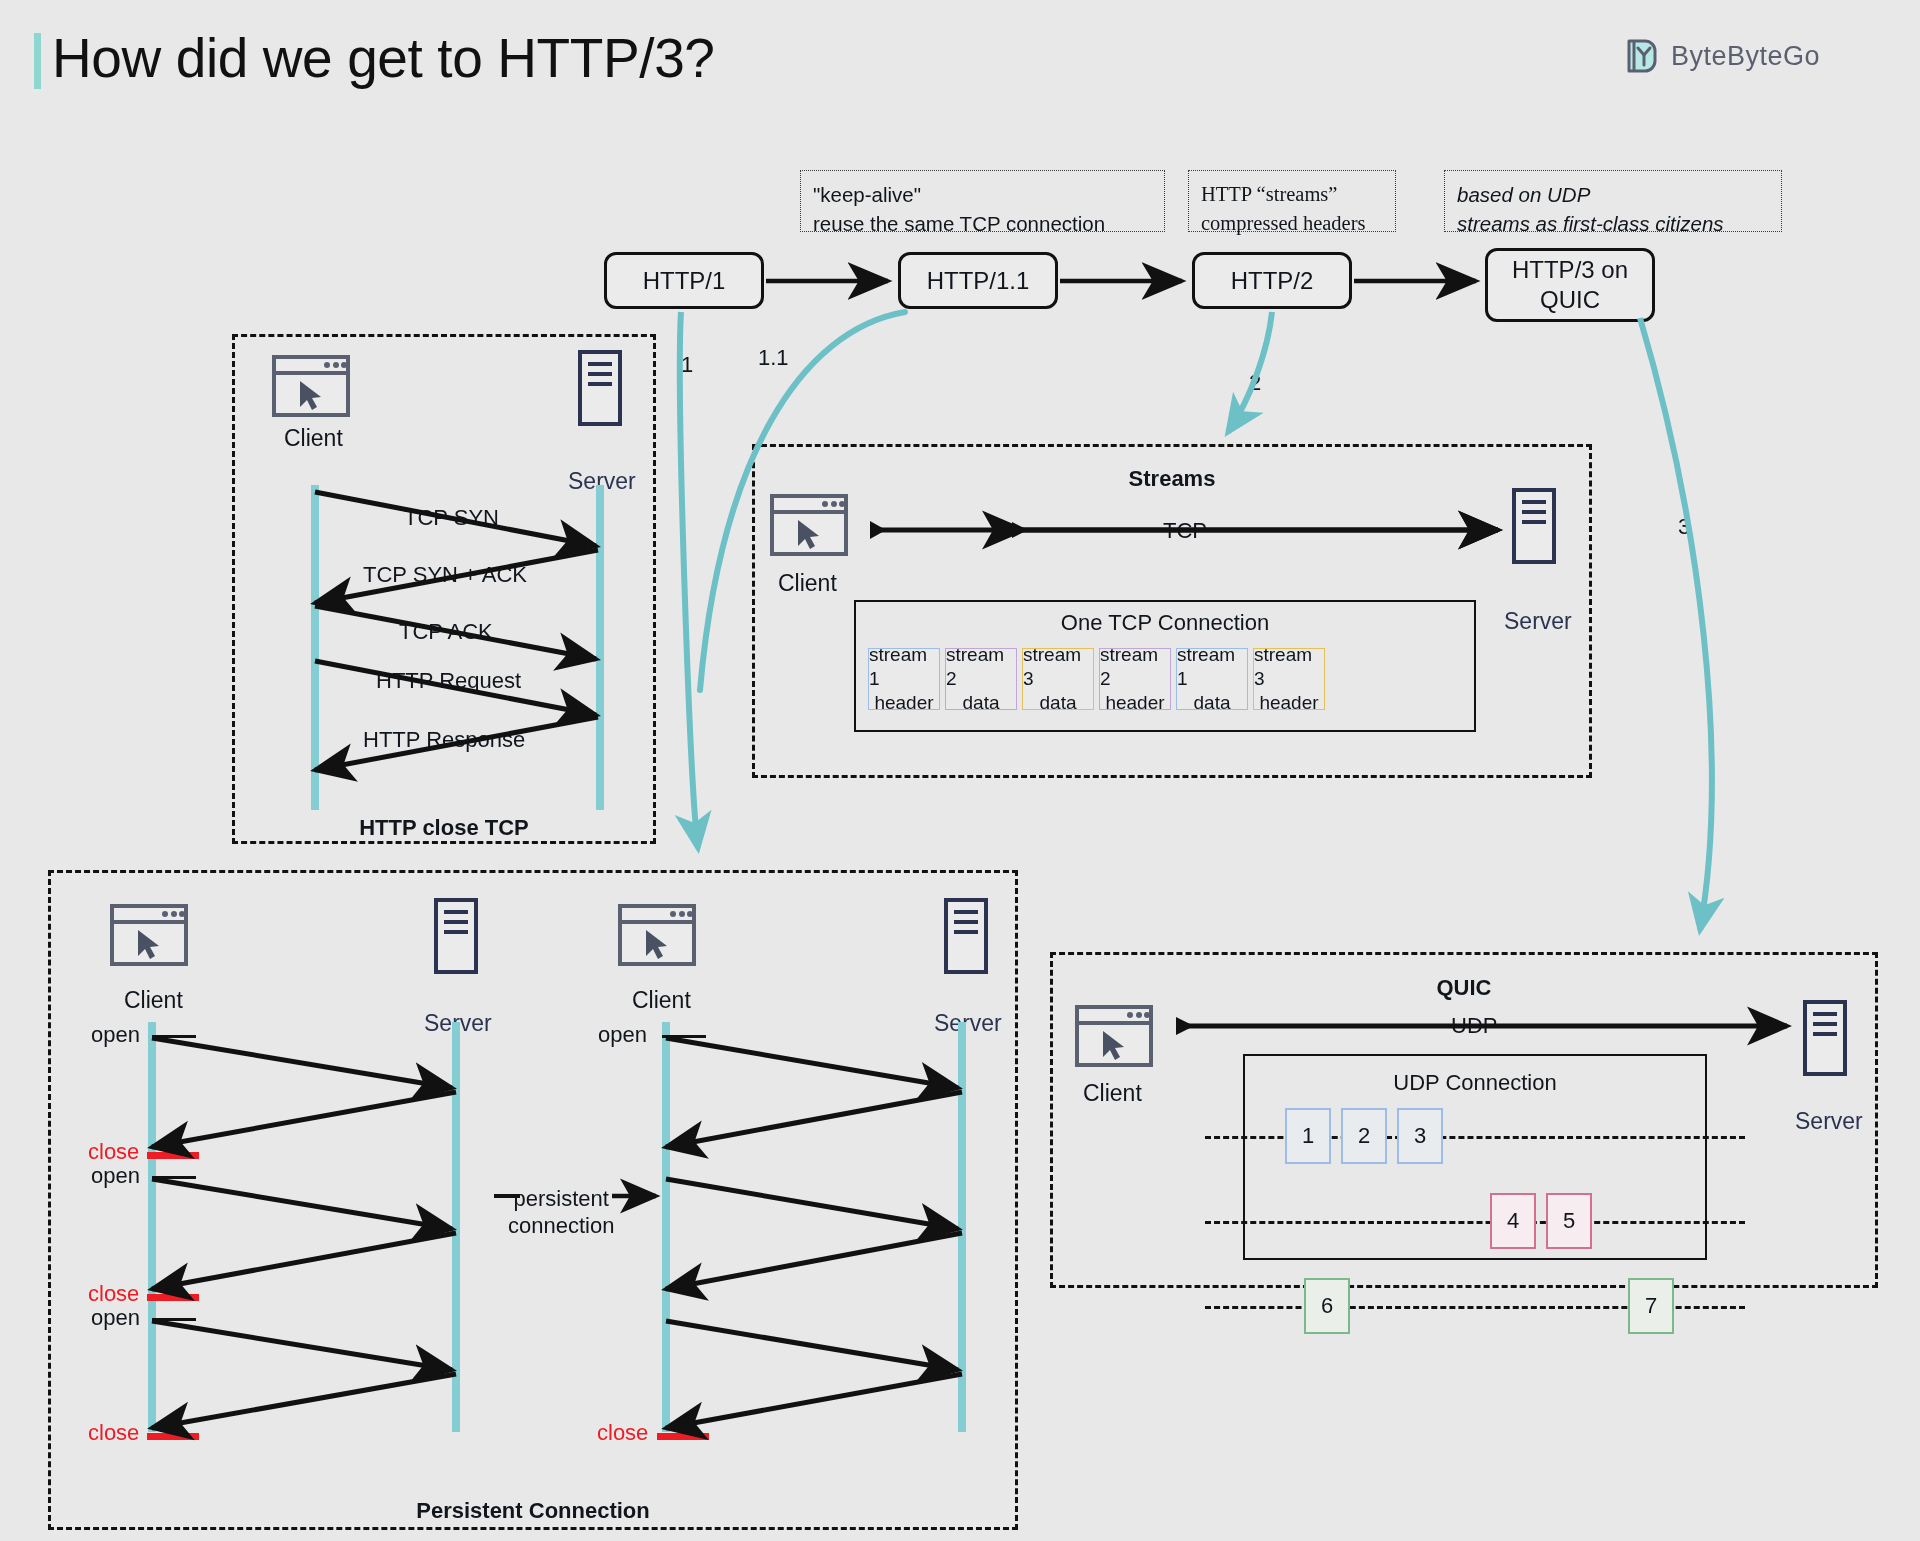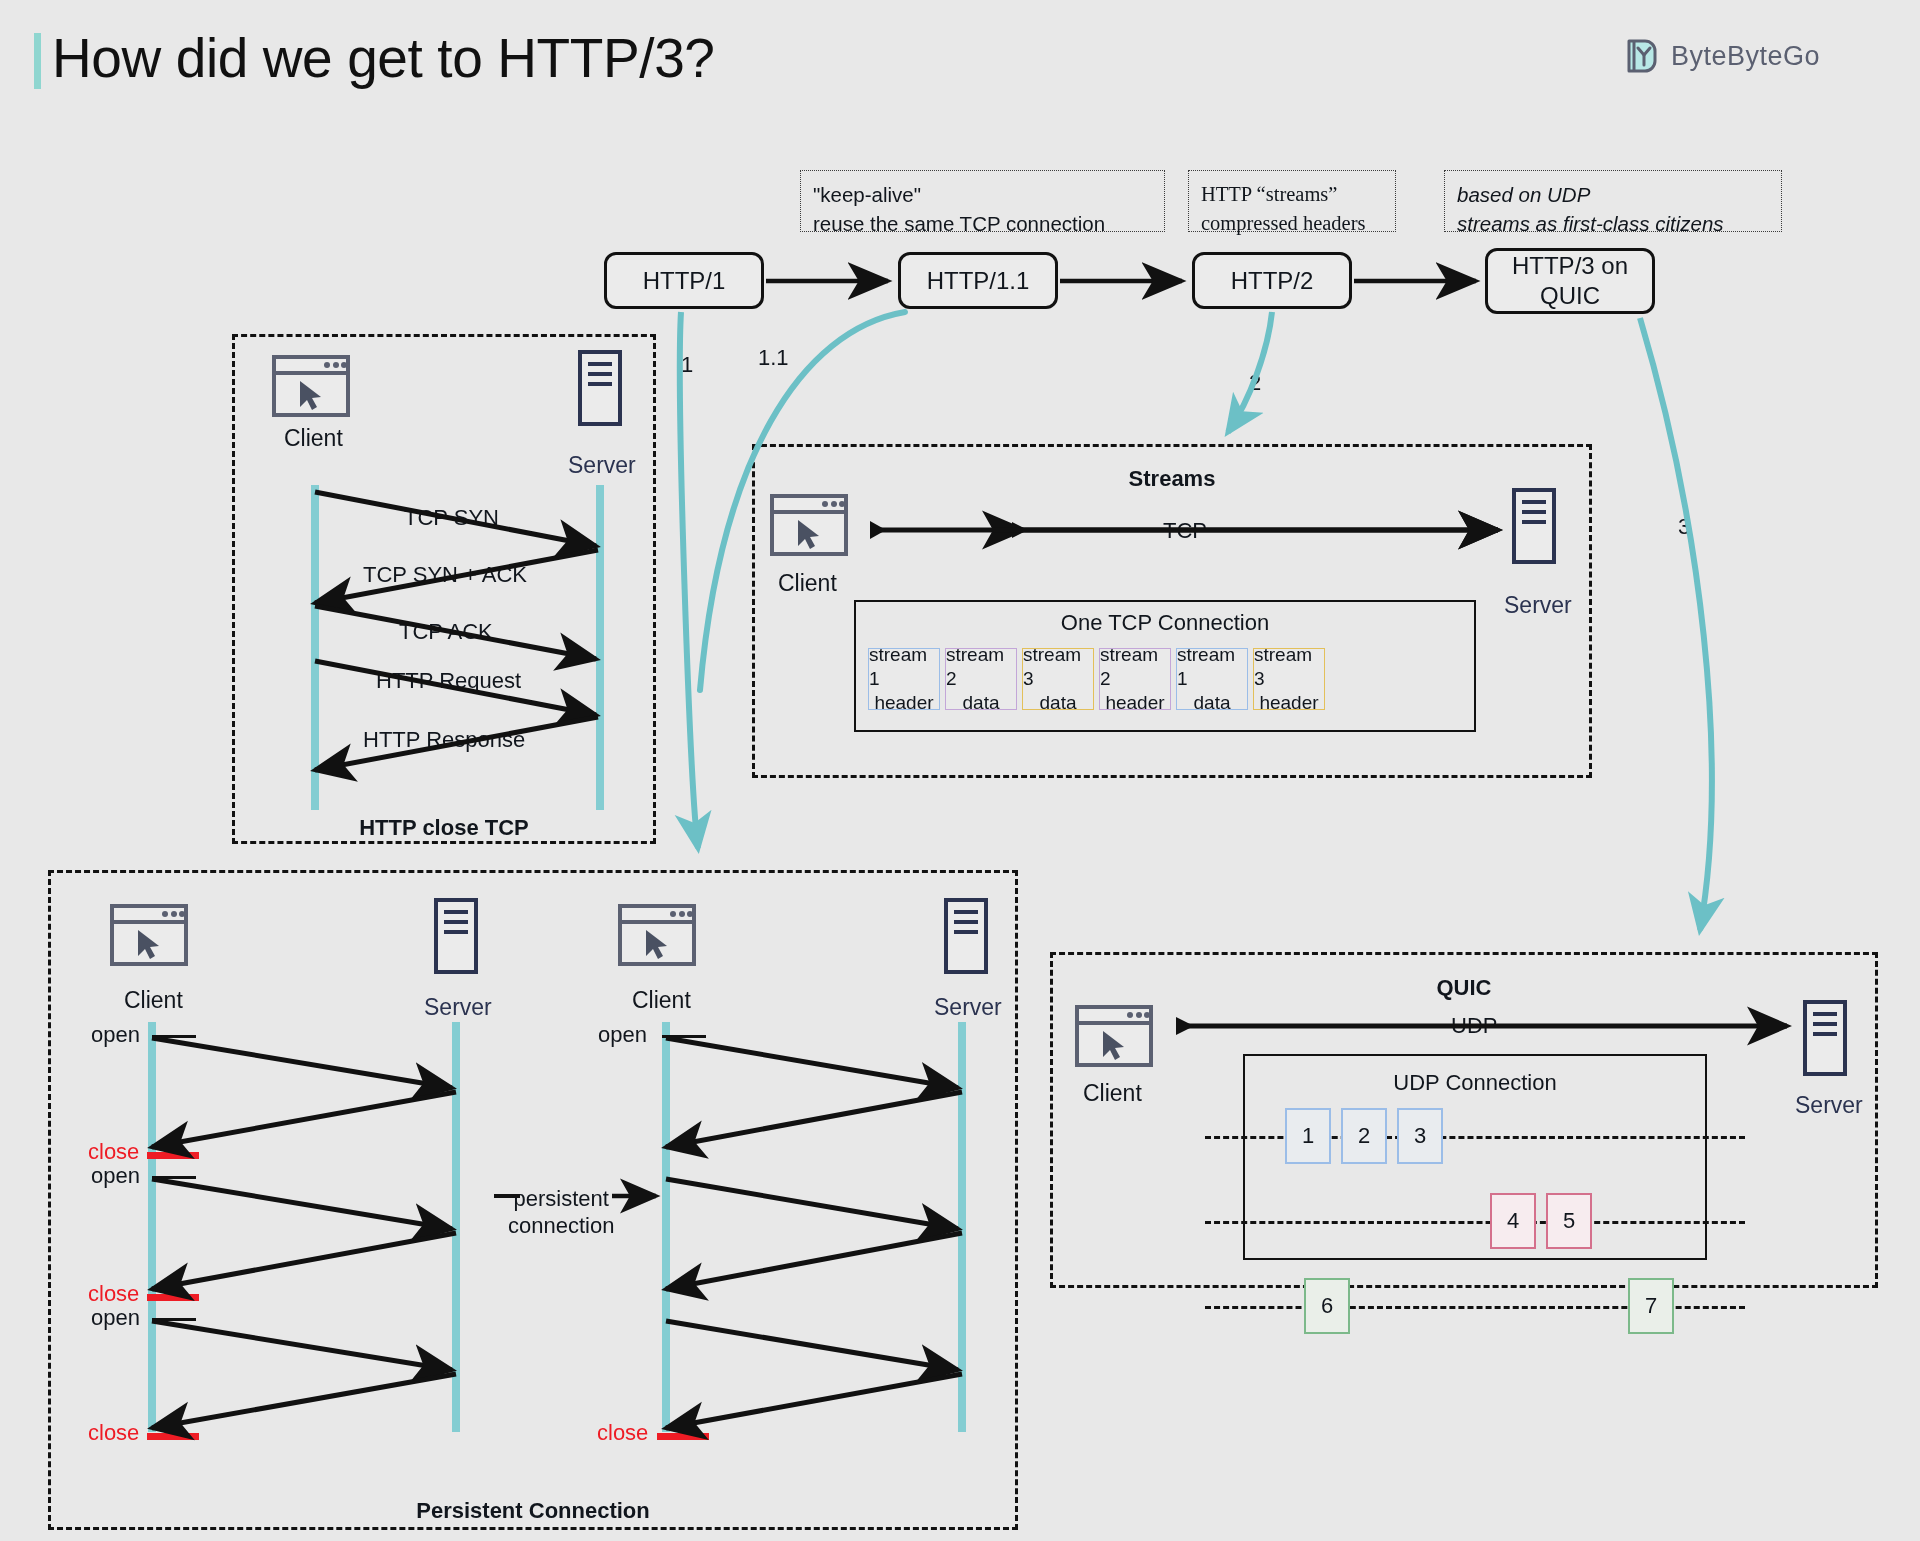--- a/index.html
+++ b/index.html
@@ -34,21 +34,21 @@
     font-size:24px;line-height:30px;color:#11161d;box-sizing:border-box;
   }
 
   
   .panel{border:3px dashed #111;box-sizing:border-box;}
   .panel-title{font-size:22px;font-weight:bold;color:#11161d;text-align:center;}
 
   
   .lifeline{background:#84cdd2;width:8px;}
   .lbl-client{font-size:23px;color:#11161d;}
-  .lbl-server{font-size:23px;color:#2b3350;}
+  .lbl-server{font-size:23px;color:#2b3350;margin-top:16px;}
   .msg{font-size:22px;color:#11161d;white-space:nowrap;}
   .open-lbl{font-size:22px;color:#11161d;}
   .close-lbl{font-size:22px;color:#ee1c25;}
   .tick{height:3px;background:#111;}
   .tick-red{height:7px;background:#ee1c25;}
 
   
   .streamcell{
     border:1.6px solid #9bbde8;background:#eaeaea;
     width:72px;height:62px;box-sizing:border-box;
@@ -98,21 +98,21 @@
     <div>compressed headers</div>
   </div>
   <div class="abs note" style="left:1444px;top:170px;width:338px;height:62px;font-style:italic;">
     <div>based on UDP</div>
     <div>streams as first-class citizens</div>
   </div>
 
   <div class="abs pbox" style="left:604px;top:252px;width:160px;height:57px;">HTTP/1</div>
   <div class="abs pbox" style="left:898px;top:252px;width:160px;height:57px;">HTTP/1.1</div>
   <div class="abs pbox" style="left:1192px;top:252px;width:160px;height:57px;">HTTP/2</div>
-  <div class="abs pbox" style="left:1485px;top:248px;width:170px;height:66px;padding:13px 12px;">HTTP/3 on QUIC</div>
+  <div class="abs pbox" style="left:1485px;top:248px;width:170px;height:74px;padding:13px 12px;">HTTP/3 on QUIC</div>
 
   <div class="abs conn-num" style="left:681px;top:352px;">1</div>
   <div class="abs conn-num" style="left:758px;top:345px;">1.1</div>
   <div class="abs conn-num" style="left:1249px;top:370px;">2</div>
   <div class="abs conn-num" style="left:1678px;top:514px;">3</div>
 
   <div class="abs panel" style="left:232px;top:334px;width:424px;height:510px;">
   </div>
   <div class="abs panel-title" style="left:232px;top:815px;width:424px;">HTTP close TCP</div>
 

